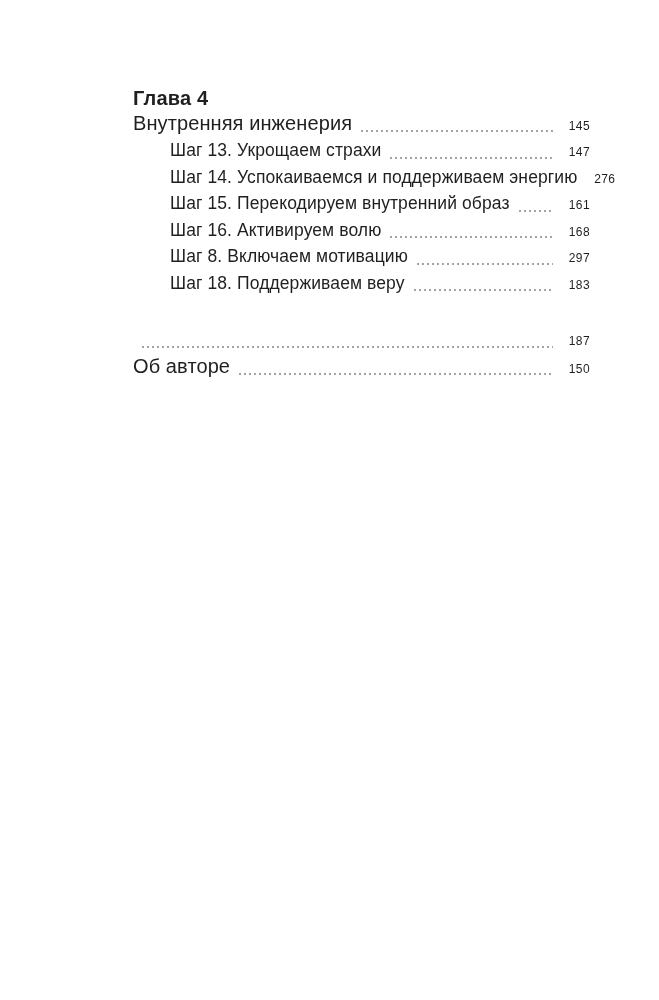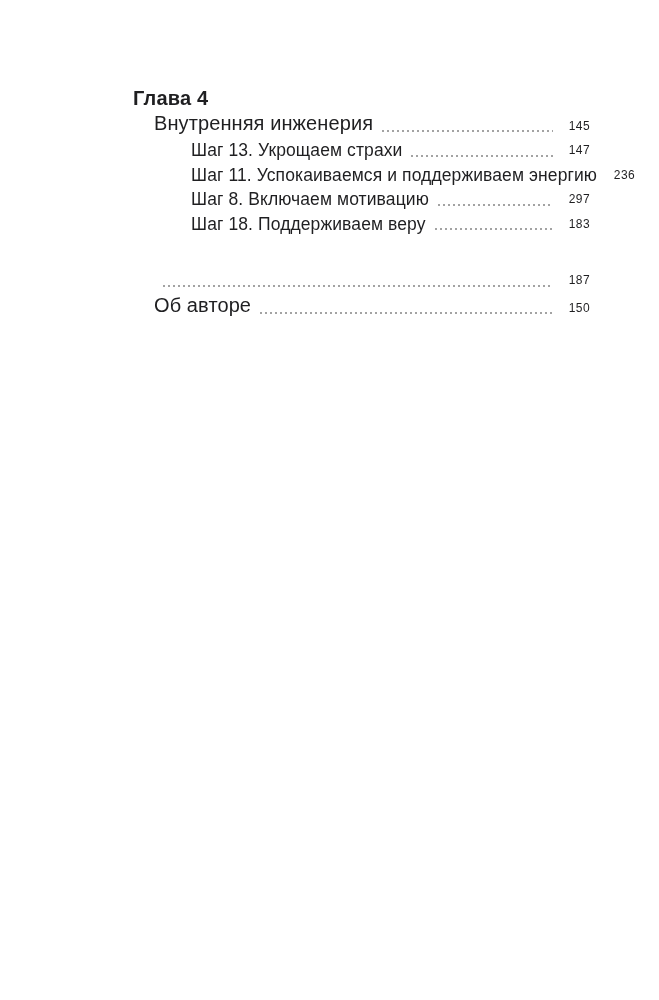--- a/index.html
+++ b/index.html
@@ -20,34 +20,33 @@
     height: 1000px;
     padding: 86px 69px 0 133px;
   }
   .chapter {
     font-size: 20px;
     font-weight: 700;
     line-height: 24.5px;
     margin: 0;
     letter-spacing: 0.2px;
   }
-  .entries { display: block; margin-left: 21px; }
+  .entries { display: block; }
   .entries-footer { margin-top: 32px; }
   .row {
     display: flex;
     align-items: baseline;
     font-size: 20px;
     line-height: 24.5px;
     letter-spacing: 0.1px;
     white-space: nowrap;
   }
   .row.indent {
     padding-left: 37px;
     font-size: 17.5px;
-    align-items: center;
   }
   .label {
     flex: 0 0 auto;
   }
   .leader {
     flex: 1 1 auto;
     align-self: stretch;
     margin: 0 7px 0 8px;
     background-image: radial-gradient(circle at 2px 2px, #a3a3a3 1.05px, rgba(0,0,0,0) 1.4px);
     background-size: 5px 4px;
@@ -76,23 +75,33 @@
         <span class="label">Внутренняя инженерия</span>
         <span class="leader"></span>
         <span class="pagenum">145</span>
       </div>
       <div class="row indent">
         <span class="label">Шаг 13. Укрощаем страхи</span>
         <span class="leader"></span>
         <span class="pagenum">147</span>
       </div>
       <div class="row indent">
-        <span class="label">Шаг 11. Успокаиваемся и поддерживаем энергию</span>
+        <span class="label">Шаг 14. Успокаиваемся и поддерживаем энергию</span>
         <span class="leader no-dots"></span>
-        <span class="pagenum">236</span>
+        <span class="pagenum">276</span>
+      </div>
+      <div class="row indent">
+        <span class="label">Шаг 15. Перекодируем внутренний образ</span>
+        <span class="leader"></span>
+        <span class="pagenum">161</span>
+      </div>
+      <div class="row indent">
+        <span class="label">Шаг 16. Активируем волю</span>
+        <span class="leader"></span>
+        <span class="pagenum">168</span>
       </div>
       <div class="row indent">
         <span class="label">Шаг 8. Включаем мотивацию</span>
         <span class="leader"></span>
         <span class="pagenum">297</span>
       </div>
       <div class="row indent">
         <span class="label">Шаг 18. Поддерживаем веру</span>
         <span class="leader"></span>
         <span class="pagenum">183</span>

